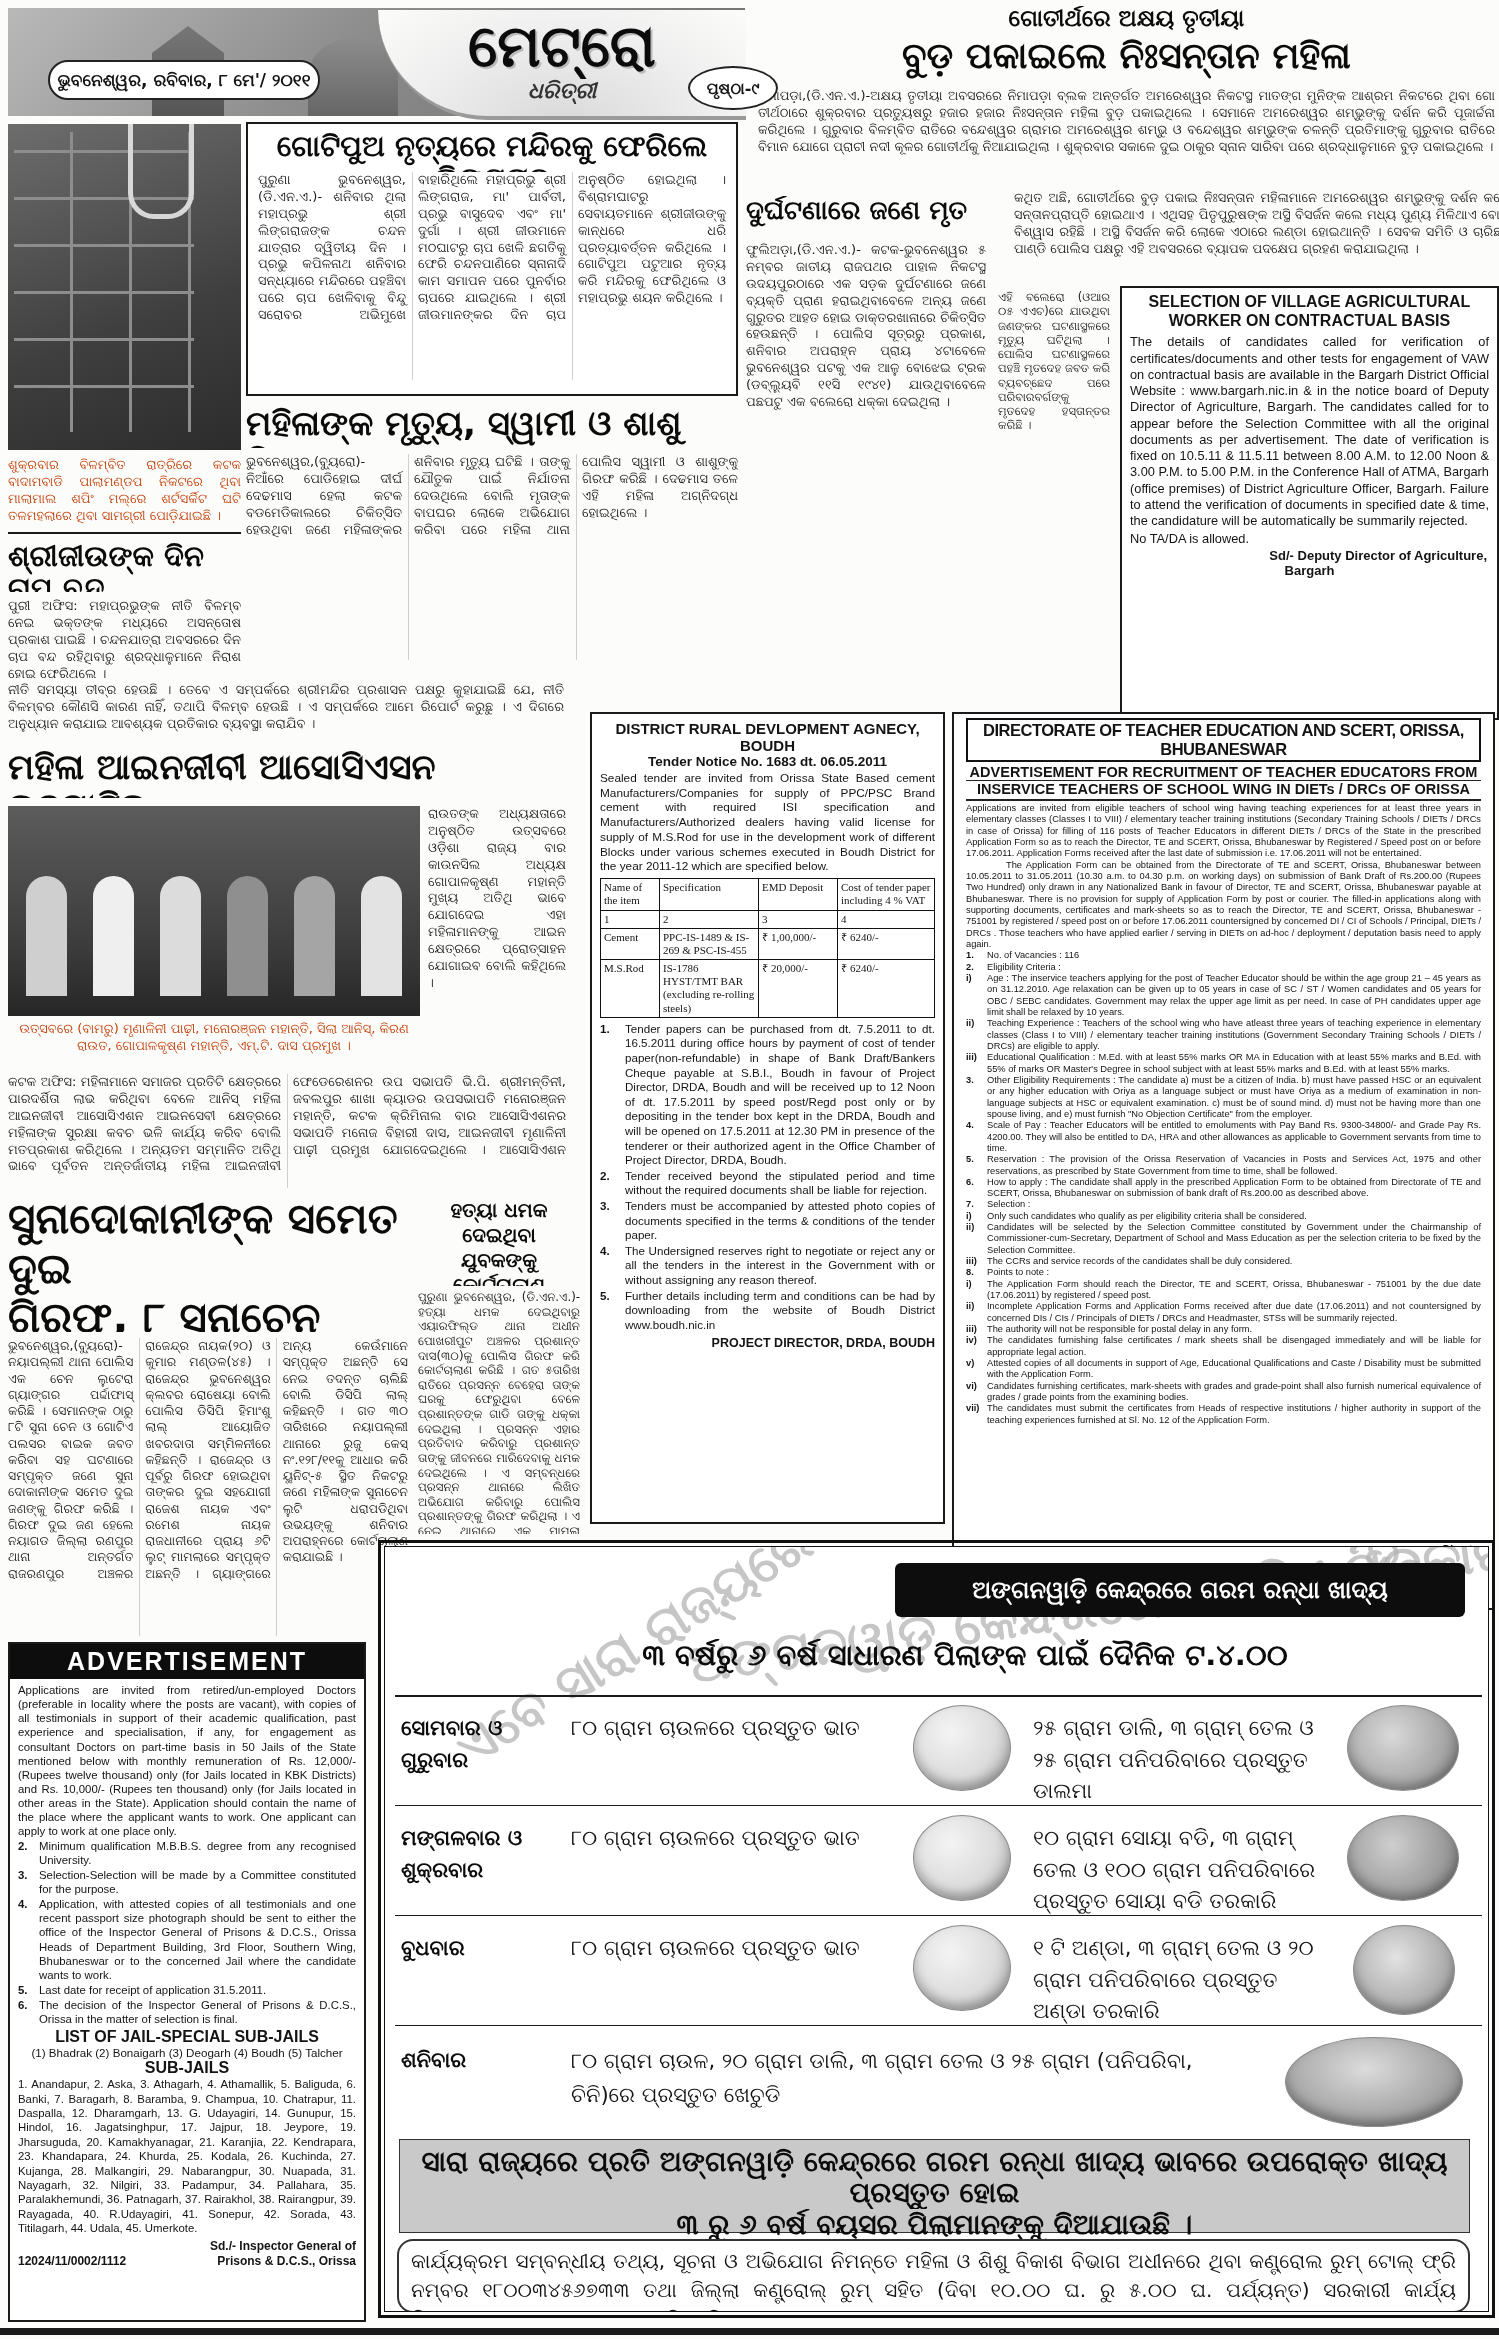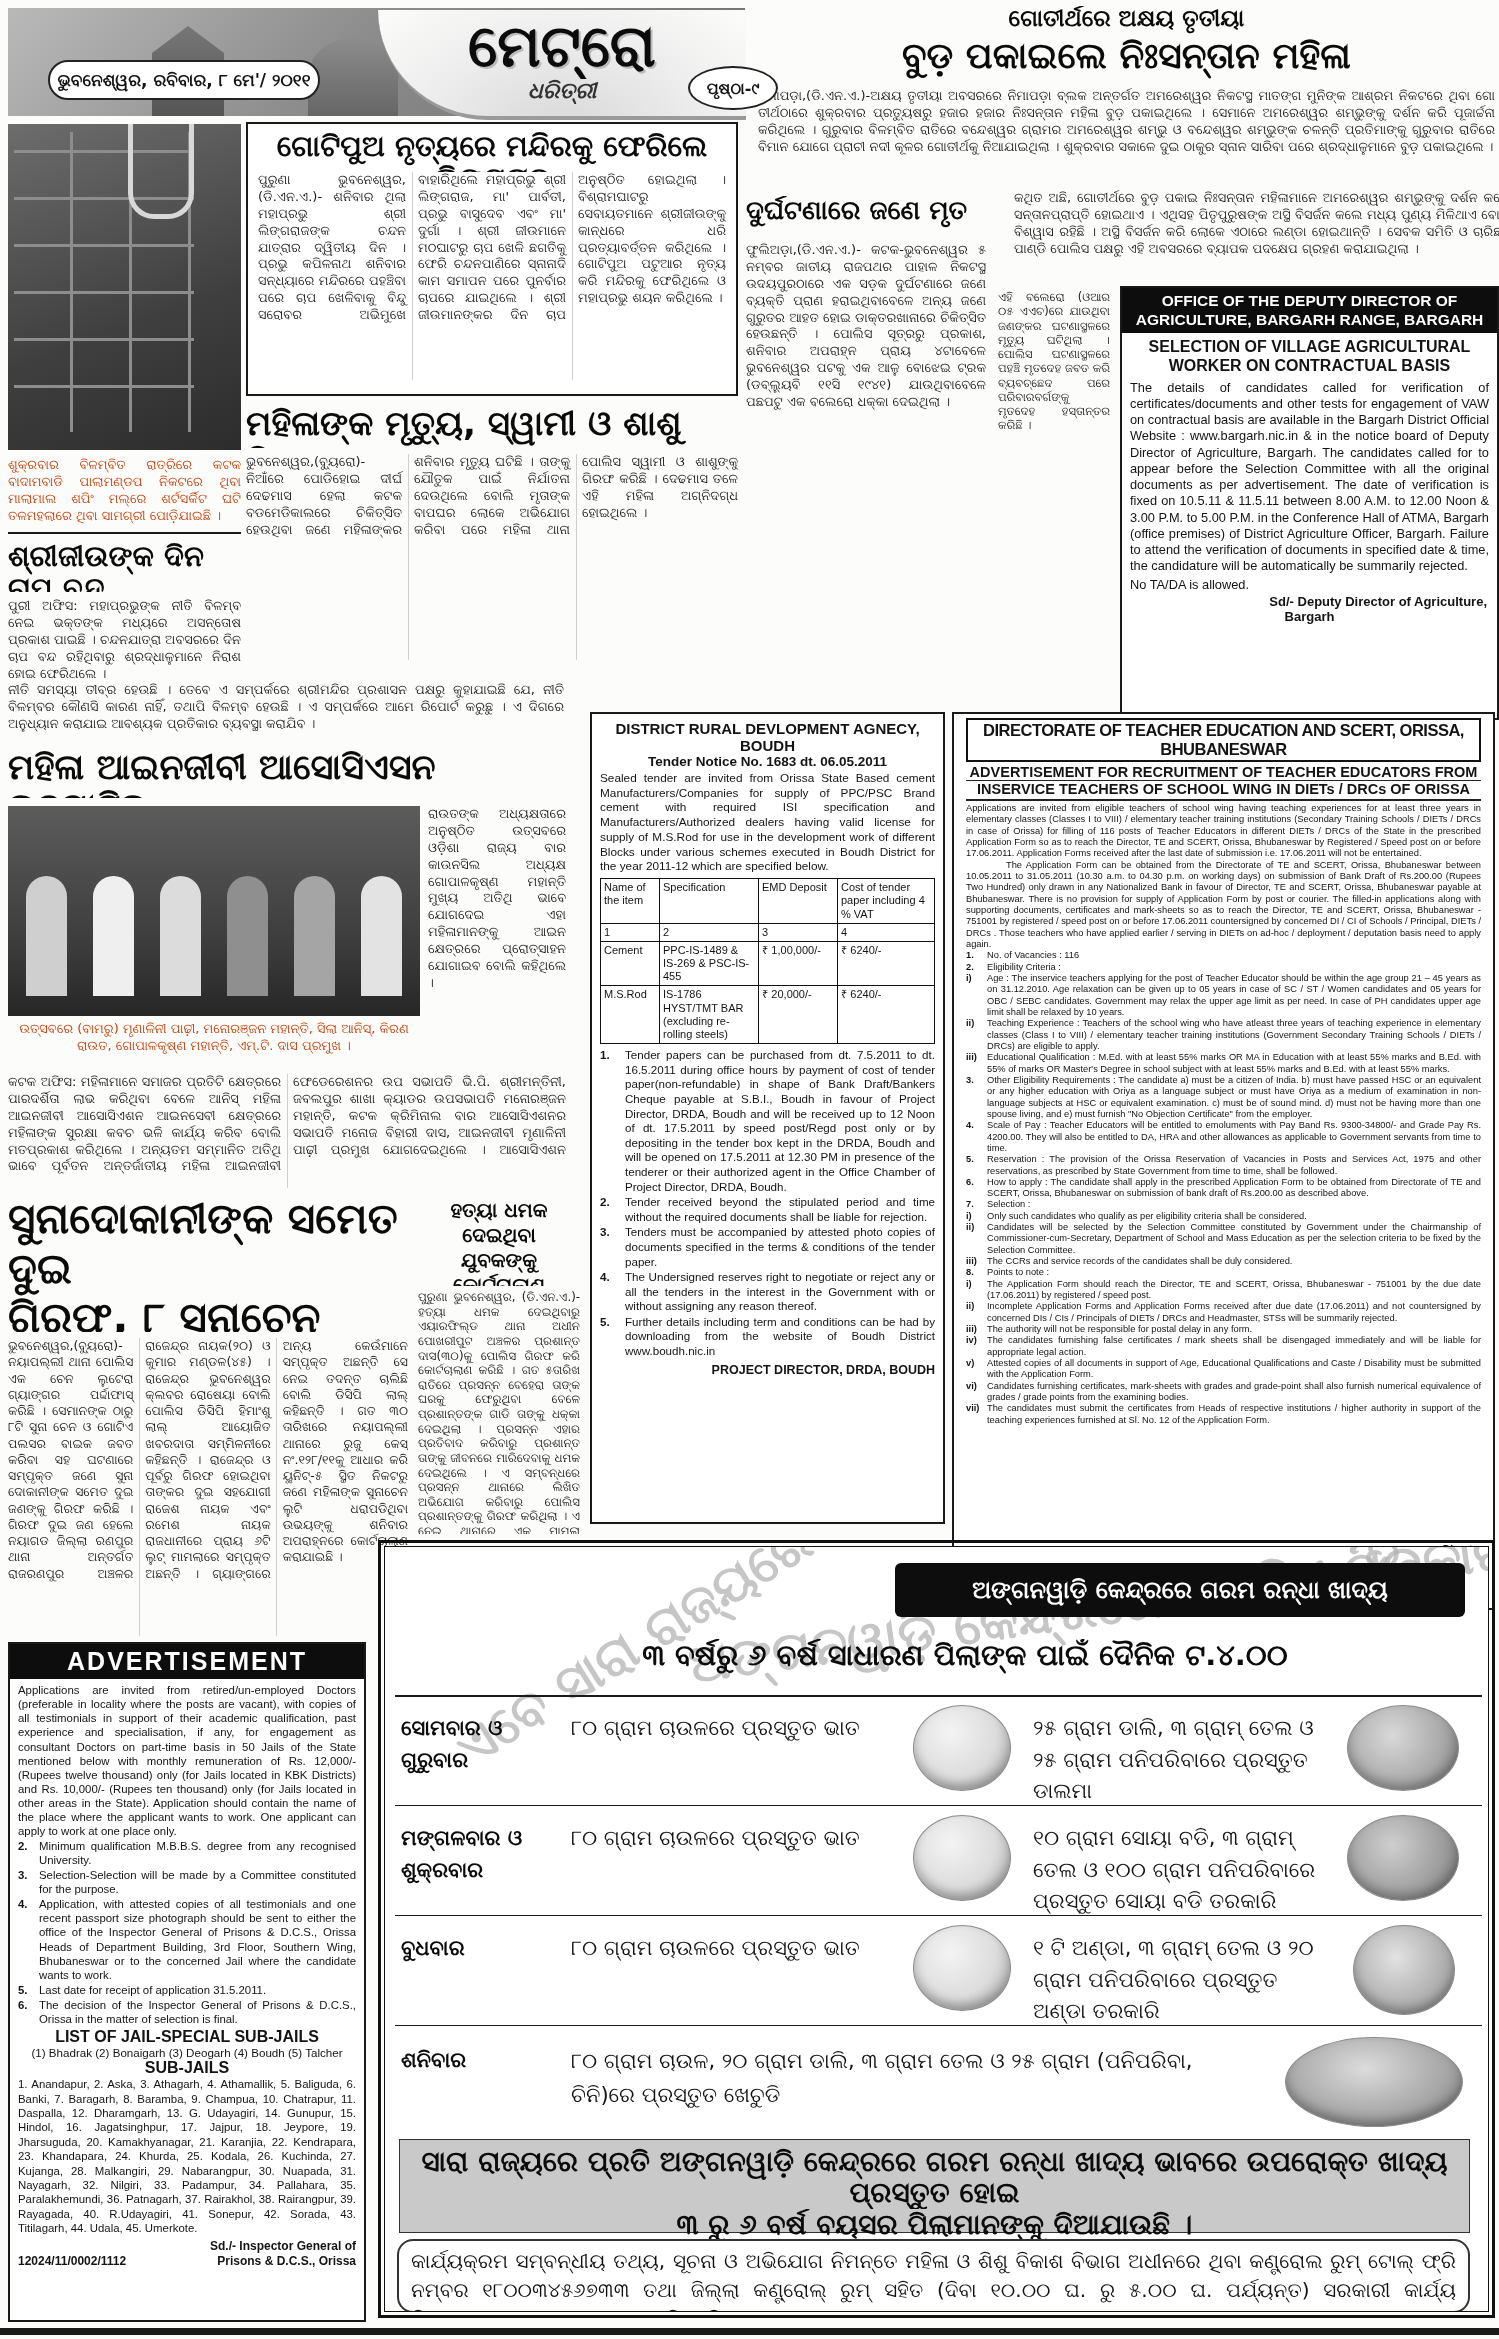--- a/index.html
+++ b/index.html
@@ -53,21 +53,20 @@
   <div class="abs ctr odia-b" style="left:758px;top:6px;width:737px;height:30px;font-size:23px;">ଗୋତୀର୍ଥରେ ଅକ୍ଷୟ ତୃତୀୟା</div>
   <div class="abs ctr odia-b" style="left:758px;top:36px;width:737px;height:46px;font-size:36px;">ବୁଡ଼ ପକାଇଲେ ନିଃସନ୍ତାନ ମହିଳା</div>
   <div class="abs jt bodytx" style="left:758px;top:88px;width:737px;height:100px;">ନିମାପଡ଼ା,(ଡି.ଏନ.ଏ.)-ଅକ୍ଷୟ ତୃତୀୟା ଅବସରରେ ନିମାପଡ଼ା ବ୍ଲକ ଅନ୍ତର୍ଗତ ଅମରେଶ୍ୱର ନିକଟସ୍ଥ ମାତଙ୍ଗ ମୁନିଙ୍କ ଆଶ୍ରମ ନିକଟରେ ଥିବା ଗୋ ତୀର୍ଥଠାରେ ଶୁକ୍ରବାର ପ୍ରତ୍ୟୁଷରୁ ହଜାର ହଜାର ନିଃସନ୍ତାନ ମହିଳା ବୁଡ଼ ପକାଇଥିଲେ । ସେମାନେ ଅମରେଶ୍ୱର ଶମ୍ଭୁଙ୍କୁ ଦର୍ଶନ କରି ପୂଜାର୍ଚ୍ଚନା କରିଥିଲେ । ଗୁରୁବାର ବିଳମ୍ବିତ ରାତିରେ ବନ୍ଦେଶ୍ୱର ଗ୍ରାମର ଅମରେଶ୍ୱର ଶମ୍ଭୁ ଓ ବନ୍ଦେଶ୍ୱର ଶମ୍ଭୁଙ୍କ ଚଳନ୍ତି ପ୍ରତିମାଙ୍କୁ ଗୁରୁବାର ରାତିରେ ବିମାନ ଯୋଗେ ପ୍ରାଚୀ ନଦୀ କୂଳର ଗୋତୀର୍ଥକୁ ନିଆଯାଇଥିଲା । ଶୁକ୍ରବାର ସକାଳେ ଦୁଇ ଠାକୁର ସ୍ନାନ ସାରିବା ପରେ ଶ୍ରଦ୍ଧାଳୁମାନେ ବୁଡ଼ ପକାଇଥିଲେ ।</div>
   <div class="abs jt bodytx" style="left:998px;top:190px;width:497px;height:92px;margin-left:16px;">କଥିତ ଅଛି, ଗୋତୀର୍ଥରେ ବୁଡ଼ ପକାଇ ନିଃସନ୍ତାନ ମହିଳାମାନେ ଅମରେଶ୍ୱର ଶମ୍ଭୁଙ୍କୁ ଦର୍ଶନ କଲେ ସନ୍ତାନପ୍ରାପ୍ତି ହୋଇଥାଏ । ଏଥିସହ ପିତୃପୁରୁଷଙ୍କ ଅସ୍ଥି ବିସର୍ଜନ କଲେ ମଧ୍ୟ ପୁଣ୍ୟ ମିଳିଥାଏ ବୋଲି ବିଶ୍ୱାସ ରହିଛି । ଅସ୍ଥି ବିସର୍ଜନ କରି ଲୋକେ ଏଠାରେ ଲଣ୍ଡା ହୋଇଥାନ୍ତି । ସେବକ ସମିତି ଓ ଚାରିଛକ ପାଣ୍ଡି ପୋଲିସ ପକ୍ଷରୁ ଏହି ଅବସରରେ ବ୍ୟାପକ ପଦକ୍ଷେପ ଗ୍ରହଣ କରାଯାଇଥିଲା ।</div>
 
   <div class="abs odia-b" style="left:746px;top:196px;width:242px;height:40px;font-size:26px;">ଦୁର୍ଘଟଣାରେ ଜଣେ ମୃତ</div>
   <div class="abs jt bodytx" style="left:746px;top:242px;width:240px;height:462px;">ଫୁଲିଅଡ଼ା,(ଡି.ଏନ.ଏ.)- କଟକ-ଭୁବନେଶ୍ୱର ୫ ନମ୍ବର ଜାତୀୟ ରାଜପଥର ପାହାଳ ନିକଟସ୍ଥ ଉଦୟପୁରଠାରେ ଏକ ସଡ଼କ ଦୁର୍ଘଟଣାରେ ଜଣେ ବ୍ୟକ୍ତି ପ୍ରାଣ ହରାଇଥିବାବେଳେ ଅନ୍ୟ ଜଣେ ଗୁରୁତର ଆହତ ହୋଇ ଡାକ୍ତରଖାନାରେ ଚିକିତ୍ସିତ ହେଉଛନ୍ତି । ପୋଲିସ ସୂତ୍ରରୁ ପ୍ରକାଶ, ଶନିବାର ଅପରାହ୍ନ ପ୍ରାୟ ୪ଟାବେଳେ ଭୁବନେଶ୍ୱର ପଟକୁ ଏକ ଆଳୁ ବୋଝେଇ ଟ୍ରକ (ଡବ୍ଲ୍ୟୁବି ୧୧ସି ୧୯୪୧) ଯାଉଥିବାବେଳେ ପଛପଟୁ ଏକ ବଲେରୋ ଧକ୍କା ଦେଇଥିଲା ।</div>
   <div class="abs jt smalltx" style="left:998px;top:290px;width:112px;height:414px;">ଏହି ବଲେରୋ (ଓଆର ୦୫ ଏଏଚ)ରେ ଯାଉଥିବା ଜଣଙ୍କର ଘଟଣାସ୍ଥଳରେ ମୃତ୍ୟୁ ଘଟିଥିଲା । ପୋଲିସ ଘଟଣାସ୍ଥଳରେ ପହଞ୍ଚି ମୃତଦେହ ଜବତ କରି ବ୍ୟବଚ୍ଛେଦ ପରେ ପରିବାରବର୍ଗଙ୍କୁ ମୃତଦେହ ହସ୍ତାନ୍ତର କରିଛି ।</div>
 
   <div class="abs box" style="left:1120px;top:286px;width:375px;height:430px;">
-    <div class="blackbar eng" style="font-size:15.5px;line-height:1.2;padding:4px 6px;">OFFICE OF THE DEPUTY DIRECTOR OF AGRICULTURE, BARGARH RANGE, BARGARH</div>
     <div class="ctr eng" style="font-weight:bold;font-size:16px;line-height:1.2;padding:4px 6px 2px;">SELECTION OF VILLAGE AGRICULTURAL WORKER ON CONTRACTUAL BASIS</div>
     <div class="jt eng" style="font-size:12.8px;line-height:1.27;padding:2px 8px;">The details of candidates called for verification of certificates/documents and other tests for engagement of VAW on contractual basis are available in the Bargarh District Official Website : www.bargarh.nic.in &amp; in the notice board of Deputy Director of Agriculture, Bargarh. The candidates called for to appear before the Selection Committee with all the original documents as per advertisement. The date of verification is fixed on 10.5.11 &amp; 11.5.11 between 8.00 A.M. to 12.00 Noon &amp; 3.00 P.M. to 5.00 P.M. in the Conference Hall of ATMA, Bargarh (office premises) of District Agriculture Officer, Bargarh. Failure to attend the verification of documents in specified date &amp; time, the candidature will be automatically be summarily rejected.</div>
     <div class="eng" style="font-size:12.8px;padding:0 8px;">No TA/DA is allowed.</div>
     <div class="eng" style="font-size:13px;font-weight:bold;text-align:right;padding:2px 10px 0;">Sd/- Deputy Director of Agriculture,</div>
     <div class="eng ctr" style="font-size:13px;font-weight:bold;">Bargarh</div>
   </div>
 
   <div class="abs photo" style="left:8px;top:124px;width:233px;height:326px;background:linear-gradient(160deg,#6d6d6d,#3f3f3f 60%,#2c2c2c);">
     <div class="abs" style="left:6px;top:8px;width:180px;height:300px;background:repeating-linear-gradient(0deg,transparent 0 44px,#8d8d8d 44px 47px),repeating-linear-gradient(90deg,transparent 0 56px,#8d8d8d 56px 59px);"></div>
     <div class="abs" style="left:120px;top:0;width:56px;height:90px;border:5px solid #d8d8d8;border-radius:0 0 26px 26px;border-top:none;"></div>
@@ -110,21 +109,21 @@
   <div class="abs ctr odia-b" style="left:418px;top:1198px;width:162px;height:88px;font-size:20px;line-height:1.25;">
     <div>ହତ୍ୟା ଧମକ ଦେଇଥିବା</div>
     <div>ଯୁବକଙ୍କୁ କୋର୍ଟଚାଲାଣ</div>
   </div>
   <div class="abs jt smalltx" style="left:418px;top:1290px;width:162px;height:244px;font-size:11.8px;">ପୁରୁଣା ଭୁବନେଶ୍ୱର, (ଡି.ଏନ.ଏ.)- ହତ୍ୟା ଧମକ ଦେଇଥିବାରୁ ଏୟାରଫିଲ୍ଡ ଥାନା ଅଧୀନ ପୋଖରୀପୁଟ ଅଞ୍ଚଳର ପ୍ରଶାନ୍ତ ଦାସ(୩୦)କୁ ପୋଲିସ ଗିରଫ କରି କୋର୍ଟଚାଲାଣ କରିଛି । ଗତ ୫ତାରିଖ ରାତିରେ ପ୍ରସନ୍ନ ବେହେରା ତାଙ୍କ ଘରକୁ ଫେରୁଥିବା ବେଳେ ପ୍ରଶାନ୍ତଙ୍କ ଗାଡି ତାଙ୍କୁ ଧକ୍କା ଦେଇଥିଲା । ପ୍ରସନ୍ନ ଏହାର ପ୍ରତିବାଦ କରିବାରୁ ପ୍ରଶାନ୍ତ ତାଙ୍କୁ ଜୀବନରେ ମାରିଦେବାକୁ ଧମକ ଦେଇଥିଲେ । ଏ ସମ୍ବନ୍ଧରେ ପ୍ରସନ୍ନ ଥାନାରେ ଲିଖିତ ଅଭିଯୋଗ କରିବାରୁ ପୋଲିସ ପ୍ରଶାନ୍ତଙ୍କୁ ଗିରଫ କରିଥିଲା । ଏ ନେଇ ଥାନାରେ ଏକ ମାମଲା (୯୦/୧୧) ରୁଜୁ ହୋଇଛି ।</div>
 
   <div class="abs box" style="left:590px;top:712px;width:355px;height:812px;padding:6px 8px;box-sizing:border-box;">
     <div class="ctr eng" style="font-weight:bold;font-size:15px;">DISTRICT RURAL DEVLOPMENT AGNECY, BOUDH</div>
     <div class="ctr eng" style="font-weight:bold;font-size:13.5px;margin-bottom:2px;">Tender Notice No. 1683 dt. 06.05.2011</div>
     <div class="jt eng" style="font-size:11.8px;line-height:1.25;">Sealed tender are invited from Orissa State Based cement Manufacturers/Companies for supply of PPC/PSC Brand cement with required ISI specification and Manufacturers/Authorized dealers having valid license for supply of M.S.Rod for use in the development work of different Blocks under various schemes executed in Boudh District for the year 2011-12 which are specified below.</div>
-    <table class="tnd eng" style="margin:4px 0;">
+    <table class="tnd eng" style="margin:4px 0;font-family:Liberation Serif, serif;">
       <tbody>
           <tr>
         <th style="width:52px;">Name of the item</th>
         <th style="width:92px;">Specification</th>
         <th style="width:72px;">EMD Deposit</th>
         <th>Cost of tender paper including 4 % VAT</th>
       </tr>
       <tr>
         <td class="ctr">1</td>
         <td class="ctr">2</td>

